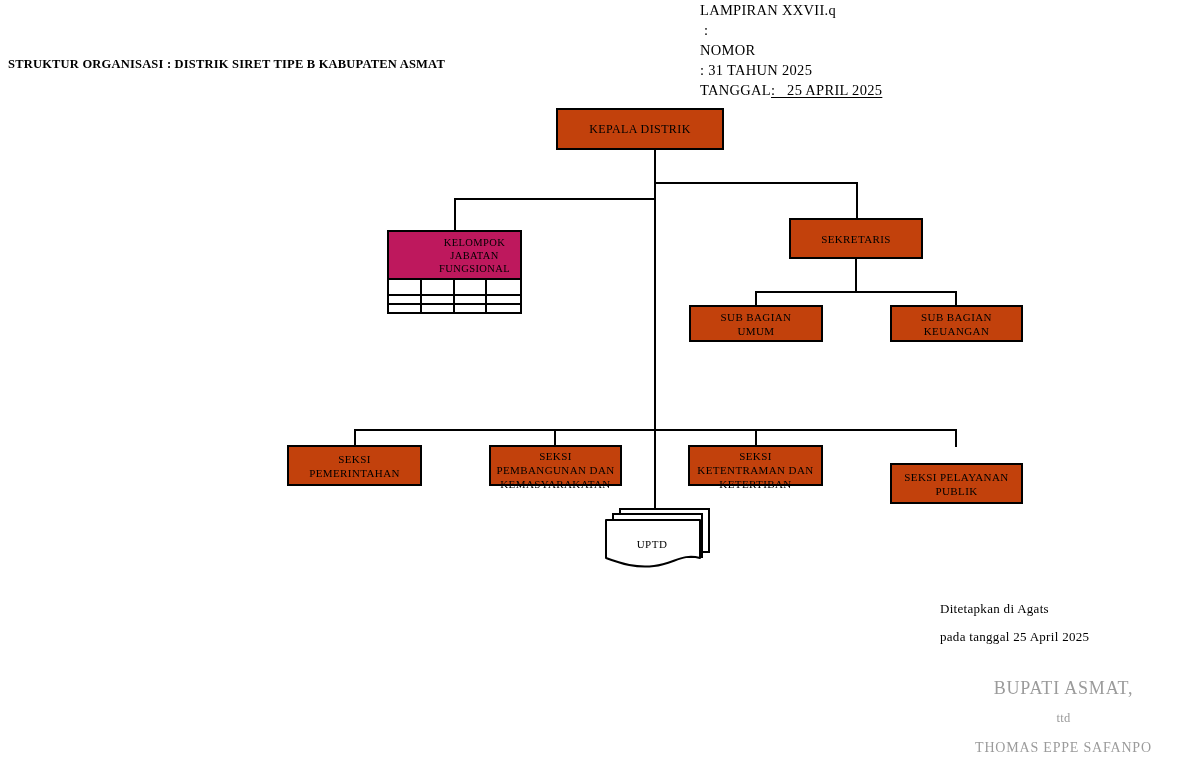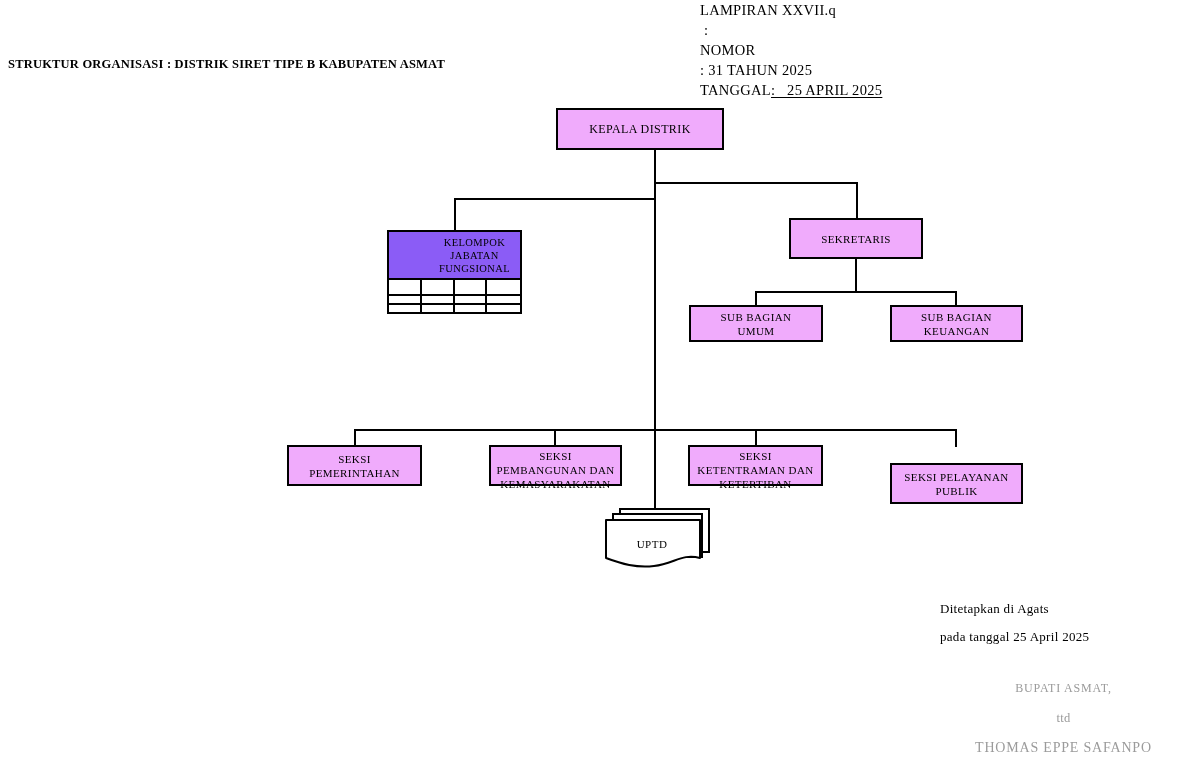--- a/index.html
+++ b/index.html
@@ -51,21 +51,21 @@
     font-weight: bold;
     letter-spacing: 0.2px;
     white-space: nowrap;
   }
 
   
   .node {
     position: absolute;
     box-sizing: border-box;
     border: 2px solid #000000;
-    background: #f0abfc;
+    background: #c2410c;
     display: flex;
     align-items: center;
     justify-content: center;
     text-align: center;
     font-size: 11px;
     line-height: 14px;
     letter-spacing: 0.4px;
     z-index: 3;
     font-family: Liberation Serif, serif;
   }
@@ -88,21 +88,21 @@
 
   
   .kjf-box {
     position: absolute;
     left: 387px;
     top: 230px;
     width: 135px;
     height: 50px;
     box-sizing: border-box;
     border: 2px solid #000000;
-    background: #8b5cf6;
+    background: #be185d;
     display: flex;
     align-items: center;
     justify-content: center;
     text-align: center;
     font-size: 10.5px;
     line-height: 13px;
     letter-spacing: 0.4px;
     z-index: 3;
     padding-left: 40px;
   }
@@ -166,21 +166,21 @@
   }
   .sig .line-place { display: block; }
   .sig .closing {
     margin-top: 22px;
     text-align: center;
     color: #9b9b9b;
     line-height: 30px;
   }
   .sig .closing .name { letter-spacing: 0.8px; font-size: 14px; }
   .sig .closing .ttd { font-size: 12.5px; }
-  .sig .closing .bupati { font-size: 12px; letter-spacing: 0.8px; }
+  .sig .closing .bupati { font-size: 18px; letter-spacing: 0.8px; }
 </style>
 </head>
 <body>
 
 <div id="page">
 
   <div class="hdr">
     <div class="hdr-row hdr-row-1">
       <span>LAMPIRAN XXVII.q</span>
       <span>&nbsp;:&nbsp;</span>

